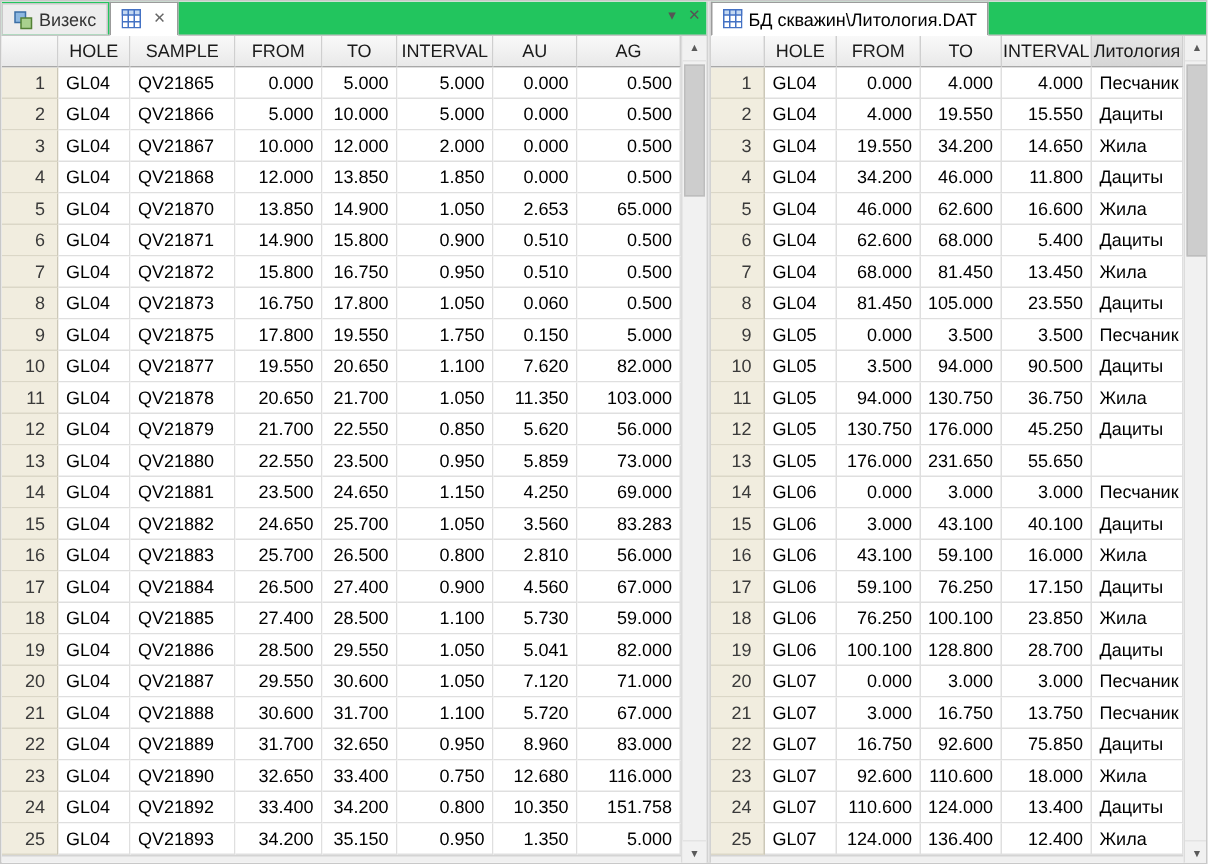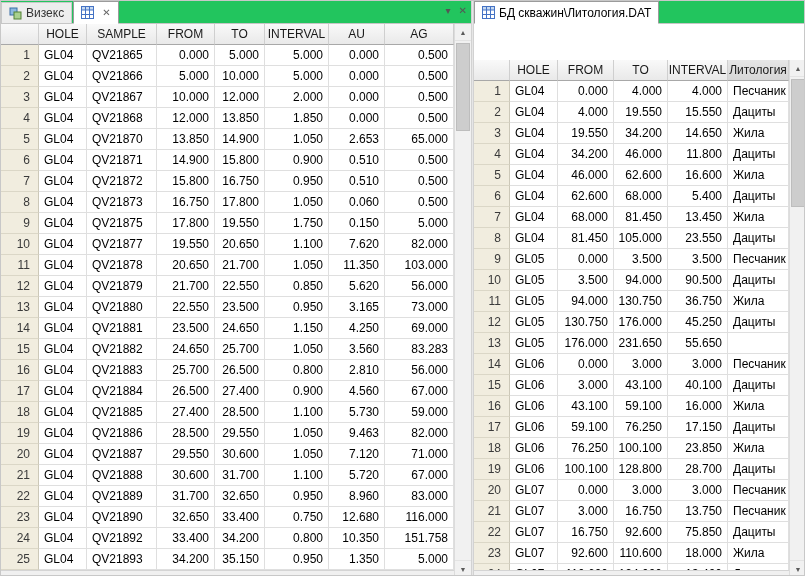--- a/index.html
+++ b/index.html
@@ -9,21 +9,21 @@
   .app {
     width: 805px; height: 576px;
     display: flex;
     overflow: hidden;
     background: #f0f0f0;
     border: 1px solid #c8c8c8;
   }
 
   .panel { display: flex; flex-direction: column; height: 576px; overflow: hidden; background: #fff; }
   .panel.left  { width: 470px; flex: none; }
-  .panel.right { width: 332px; flex: none; gap: 36px; }
+  .panel.right { width: 332px; flex: none; }
   .splitter { width: 3px; flex: none; background: #e6e6e6; border-left: 1px solid #d2d2d2; border-right: 1px solid #d2d2d2; }
 
   
   .tabbar {
     height: 23px; flex: none;
     background: #22c55e;
     border-bottom: 1px solid #c6c6c6;
     display: flex; align-items: flex-end;
     padding-left: 0;
     position: relative;
@@ -286,21 +286,21 @@
               <div class="td num">5.620</div>
               <div class="td num">56.000</div>
             </div>
             <div class="tr">
               <div class="td rownum">13</div>
               <div class="td">GL04</div>
               <div class="td">QV21880</div>
               <div class="td num">22.550</div>
               <div class="td num">23.500</div>
               <div class="td num">0.950</div>
-              <div class="td num">3.165</div>
+              <div class="td num">5.859</div>
               <div class="td num">73.000</div>
             </div>
             <div class="tr">
               <div class="td rownum">14</div>
               <div class="td">GL04</div>
               <div class="td">QV21881</div>
               <div class="td num">23.500</div>
               <div class="td num">24.650</div>
               <div class="td num">1.150</div>
               <div class="td num">4.250</div>
@@ -346,21 +346,21 @@
               <div class="td num">5.730</div>
               <div class="td num">59.000</div>
             </div>
             <div class="tr">
               <div class="td rownum">19</div>
               <div class="td">GL04</div>
               <div class="td">QV21886</div>
               <div class="td num">28.500</div>
               <div class="td num">29.550</div>
               <div class="td num">1.050</div>
-              <div class="td num">9.463</div>
+              <div class="td num">5.041</div>
               <div class="td num">82.000</div>
             </div>
             <div class="tr">
               <div class="td rownum">20</div>
               <div class="td">GL04</div>
               <div class="td">QV21887</div>
               <div class="td num">29.550</div>
               <div class="td num">30.600</div>
               <div class="td num">1.050</div>
               <div class="td num">7.120</div>

